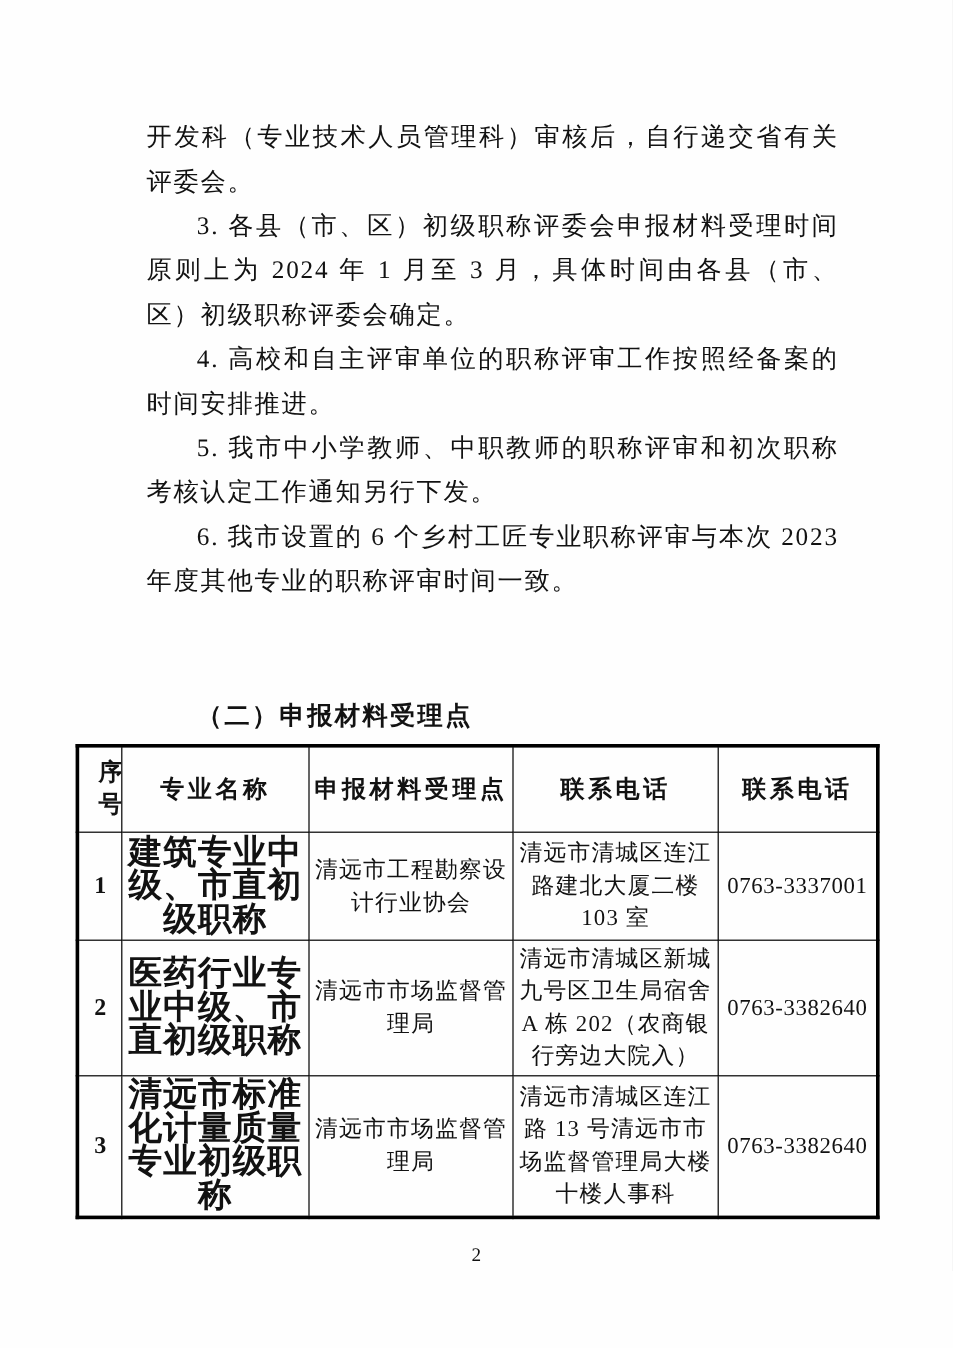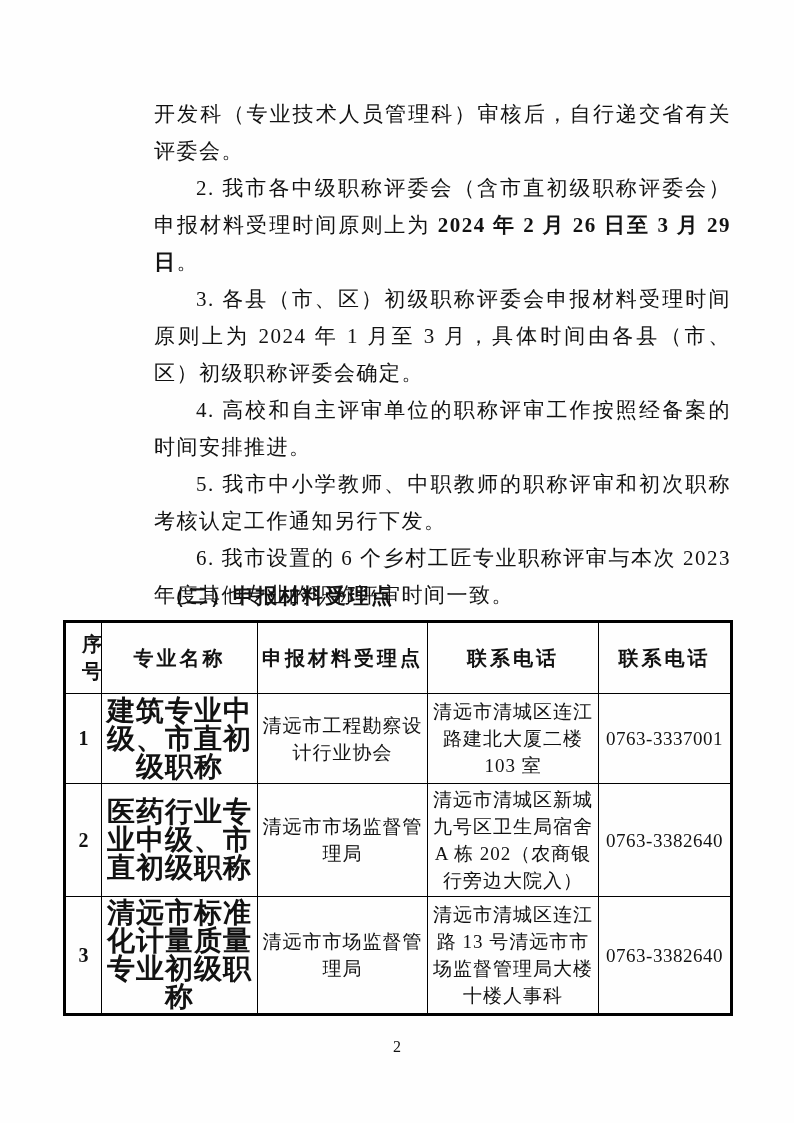--- a/index.html
+++ b/index.html
@@ -20,21 +20,20 @@
   
   .body-text {
     position: absolute;
     left: 122px;
     top: 96px;
     width: 577px;
     font-size: 21px;
     line-height: 37px;
     text-align: justify;
     letter-spacing: 1.5px;
-    margin-left: 32px;
   }
   .para { margin: 0; }
   .para.indent { text-indent: 2em; }
   .seg.bold { font-weight: bold; }
   .section-heading {
     margin: 0;
     font-weight: bold;
     text-indent: 2em;
     letter-spacing: 2px;
   }
@@ -87,21 +86,20 @@
   }
 </style>
 </head>
 <body>
 
 <div class="page">
 
   <div class="body-text">
 
   <p class="para"><span class="seg">开发科（专业技术人员管理科）审核后，自行递交省有关评委会。</span></p>
-      <p class="para indent"><span class="seg">2. 我市各中级职称评委会（含市直初级职称评委会）申报材料受理时间原则上为 </span><span class="seg bold">2024 年 2 月 26 日至 3 月 29 日</span><span class="seg">。</span></p>
       <p class="para indent"><span class="seg">3. 各县（市、区）初级职称评委会申报材料受理时间原则上为 2024 年 1 月至 3 月，具体时间由各县（市、区）初级职称评委会确定。</span></p>
       <p class="para indent"><span class="seg">4. 高校和自主评审单位的职称评审工作按照经备案的时间安排推进。</span></p>
       <p class="para indent"><span class="seg">5. 我市中小学教师、中职教师的职称评审和初次职称考核认定工作通知另行下发。</span></p>
       <p class="para indent"><span class="seg">6. 我市设置的 6 个乡村工匠专业职称评审与本次 2023 年度其他专业的职称评审时间一致。</span></p>
     </div>
 
   <p class="body-text section-heading" style="top: 578px;">（二）申报材料受理点</p>
 
   <table class="acceptance-table">
     <colgroup>

